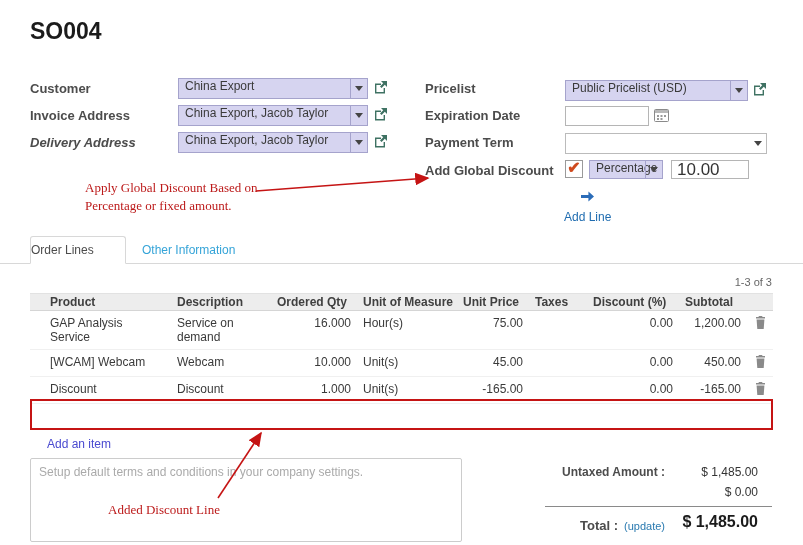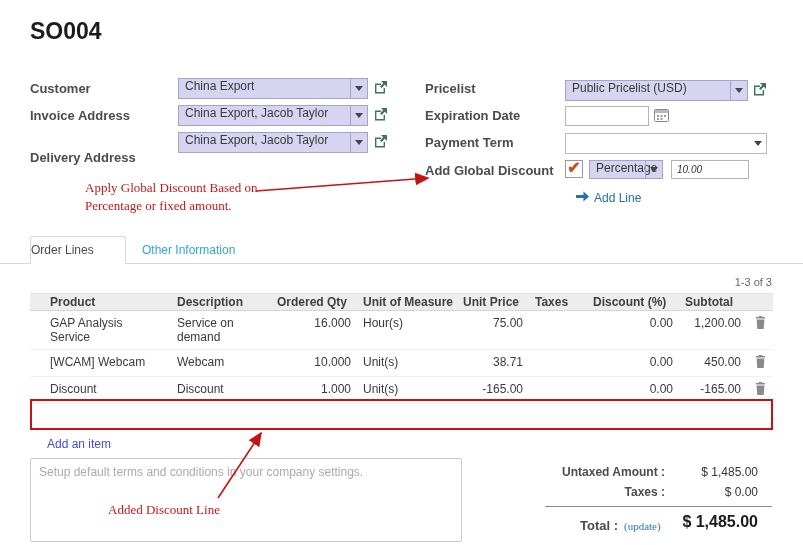--- a/index.html
+++ b/index.html
@@ -10,22 +10,22 @@
   .title { position:absolute; left:30px; top:18px; font-size:23px; font-weight:bold; color:#1b1b1b; }
 
   .flabel { position:absolute; font-size:13px; font-weight:bold; color:#4c4c4c; white-space:nowrap; }
   .dd { position:absolute; height:21px; border:1px solid #a5a3cc; background:#d6d4f0; font-size:12px; color:#3a3a3a;
         display:flex; align-items:flex-start; padding:0 20px 0 6px; }
   .dd.white { background:#fff; border-color:#bbb; }
   .dd .caretbox { position:absolute; right:0; top:0; bottom:0; width:17px; border-left:1px solid #a5a3cc;
         display:flex; align-items:center; justify-content:center; }
   .dd.white .caretbox { border-left:none; }
   .caret { width:0; height:0; border-left:4px solid transparent; border-right:4px solid transparent; border-top:5px solid #444; }
-  .txtinput { position:absolute; height:20px; border:1px solid #b5b5b5; background:#fff; font-size:10px; color:#333;
-        padding:0 5px; display:flex; align-items:center; font-family:"Liberation Sans",sans-serif;font-style:italic; }
+  .txtinput { position:absolute; height:20px; border:1px solid #b5b5b5; background:#fff; font-size:17px; color:#333;
+        padding:0 5px; display:flex; align-items:center; font-family:"Liberation Sans",sans-serif; }
   .extlink { position:absolute; width:14px; height:14px; cursor:pointer; }
   .cbx { position:absolute; width:18px; height:18px; border:1px solid #9a9a9a; background:#fff;
         display:flex; align-items:center; justify-content:center; }
   .cbx .mark { color:#cf4a1e; font-size:16px; font-weight:bold; line-height:1; margin-top:-2px; }
   .addline { position:absolute; display:flex; align-items:center; gap:5px; font-size:12px; color:#1f6cb0; cursor:pointer; }
 
   .tab-active { position:absolute; left:30px; top:236px; width:96px; height:28px; background:#fff;
         border:1px solid #d8d8d8; border-bottom:1px solid #fff; border-radius:3px 3px 0 0; z-index:3;
         font-size:12px; color:#4c4c4c; text-align:left; line-height:26px; }
   .tab-inactive { position:absolute; left:142px; top:243px; font-size:12px; color:#35a4d8; cursor:pointer; }
@@ -44,21 +44,21 @@
 
   .additem { position:absolute; left:47px; top:437px; font-size:12px; color:#4a4ad0; cursor:pointer; }
 
   .terms { position:absolute; left:30px; top:458px; width:432px; height:84px; border:1px solid #ccc; border-radius:2px;
         background:#fff; padding:6px 8px; font-size:12px; color:#aaa; }
 
   .tot-label { position:absolute; left:480px; width:185px; text-align:right; font-size:12px; font-weight:bold; color:#4c4c4c; }
   .tot-val   { position:absolute; left:665px; width:93px;  text-align:right; font-size:12px; color:#333; }
   .tot-sep   { position:absolute; left:545px; top:506px; width:227px; border-top:1px solid #8a8a8a; }
   .total-label { position:absolute; left:540px; top:518px; width:78px; text-align:right; font-size:13px; font-weight:bold; color:#4c4c4c; }
-  .update { position:absolute; left:624px; top:520px; font-size:11px; color:#2a7ab0; cursor:pointer;font-family:Liberation Serif, serif; }
+  .update { position:absolute; left:624px; top:520px; font-size:11px; color:#2a7ab0; cursor:pointer; }
   .total-val { position:absolute; left:630px; top:513px; width:128px; text-align:right; font-size:16px; font-weight:bold; color:#1b1b1b; }
 
   .annot { position:absolute; font-family:"Liberation Serif", serif; color:#bc1a1a; font-size:13px; line-height:1.35; }
   .overlay { position:absolute; left:0; top:0; width:803px; height:545px; pointer-events:none; z-index:40; }
 </style>
 </head>
 <body>
 
 <div class="page">
 
@@ -85,21 +85,21 @@
         <span class="caret"></span>
       </span>
   </div>
   <span class="extlink" style="left:374px; top:107px;">
     <svg width="14" height="14" viewBox="0 0 14 14">
         <path d="M1 3.5h6v1.4H2.4v7.2h7.2V8h1.4v5.5H1z" fill="#3f7263"></path>
         <path d="M7 1h6v6l-2.2-2.2L7.6 8 6 6.4l3.2-3.2z" fill="#3f7263"></path>
       </svg>
   </span>
 
-  <div class="flabel" style="left:30px; top:150px;">Delivery Address</div>
+  <div class="flabel" style="left:30px; top:135px;font-style:italic;">Delivery Address</div>
   <div class="dd" style="left:178px; top:132px; width:190px;">
     <span>China Export, Jacob Taylor</span>
     <span class="caretbox">
         <span class="caret"></span>
       </span>
   </div>
   <span class="extlink" style="left:374px; top:134px;">
     <svg width="14" height="14" viewBox="0 0 14 14">
         <path d="M1 3.5h6v1.4H2.4v7.2h7.2V8h1.4v5.5H1z" fill="#3f7263"></path>
         <path d="M7 1h6v6l-2.2-2.2L7.6 8 6 6.4l3.2-3.2z" fill="#3f7263"></path>
@@ -150,21 +150,21 @@
   <div class="dd" style="left:589px; top:160px; width:74px; height:19px;">
     <span>Percentage</span>
     <span class="caretbox">
         <span class="caret"></span>
       </span>
   </div>
   <div class="txtinput" style="left:671px; top:160px; width:78px; height:19px;">
     <span>10.00</span>
   </div>
 
-  <div class="addline" style="left:576px; top:191px;">
+  <div class="addline" style="left:564px; top:191px;flex-direction:column;">
     <span>
       <svg width="13" height="11" viewBox="0 0 14 11">
           <path d="M0 4h8V0l6 5.5L8 11V7H0z" fill="#2b6cb8"></path>
         </svg>
     </span>
     <span>Add Line</span>
   </div>
 
   <div class="tabline"></div>
   <div class="tab-active">Order Lines</div>
@@ -215,21 +215,21 @@
                 <path fill="#8a8a8a" d="M4 0h3l.6 1H10v1.4H1V1h2.4zM1.6 3.4h7.8L8.7 13H2.3z"></path>
               </svg></span>
         </td>
       </tr>
       <tr>
         <td class="hl"></td>
         <td class="hl">[WCAM] Webcam</td>
         <td class="hl">Webcam</td>
         <td class="hl tr">10.000</td>
         <td class="hl">Unit(s)</td>
-        <td class="hl tr">38.71</td>
+        <td class="hl tr">45.00</td>
         <td></td>
         <td class="tr">0.00</td>
         <td class="gray tr">450.00</td>
         <td class="trash">
           <span><svg width="11" height="13" viewBox="0 0 11 13">
                 <path fill="#8a8a8a" d="M4 0h3l.6 1H10v1.4H1V1h2.4zM1.6 3.4h7.8L8.7 13H2.3z"></path>
               </svg></span>
         </td>
       </tr>
       <tr>
@@ -250,21 +250,20 @@
       </tr>
     </tbody>
   </table>
 
   <div class="additem">Add an item</div>
 
   <div class="terms">Setup default terms and conditions in your company settings.</div>
 
   <div class="tot-label" style="top:465px;">Untaxed Amount :</div>
   <div class="tot-val" style="top:465px;">$ 1,485.00</div>
-  <div class="tot-label" style="top:485px;">Taxes :</div>
   <div class="tot-val" style="top:485px;">$ 0.00</div>
   <div class="tot-sep"></div>
   <div class="total-label">Total :</div>
   <div class="update">(update)</div>
   <div class="total-val">$ 1,485.00</div>
 
   <div class="annot" style="left:85px; top:179px; width:218px;">Apply Global Discount Based on Percentage or fixed amount.</div>
   <div class="annot" style="left:108px; top:501px;">Added Discount Line</div>
 
   <svg class="overlay">

